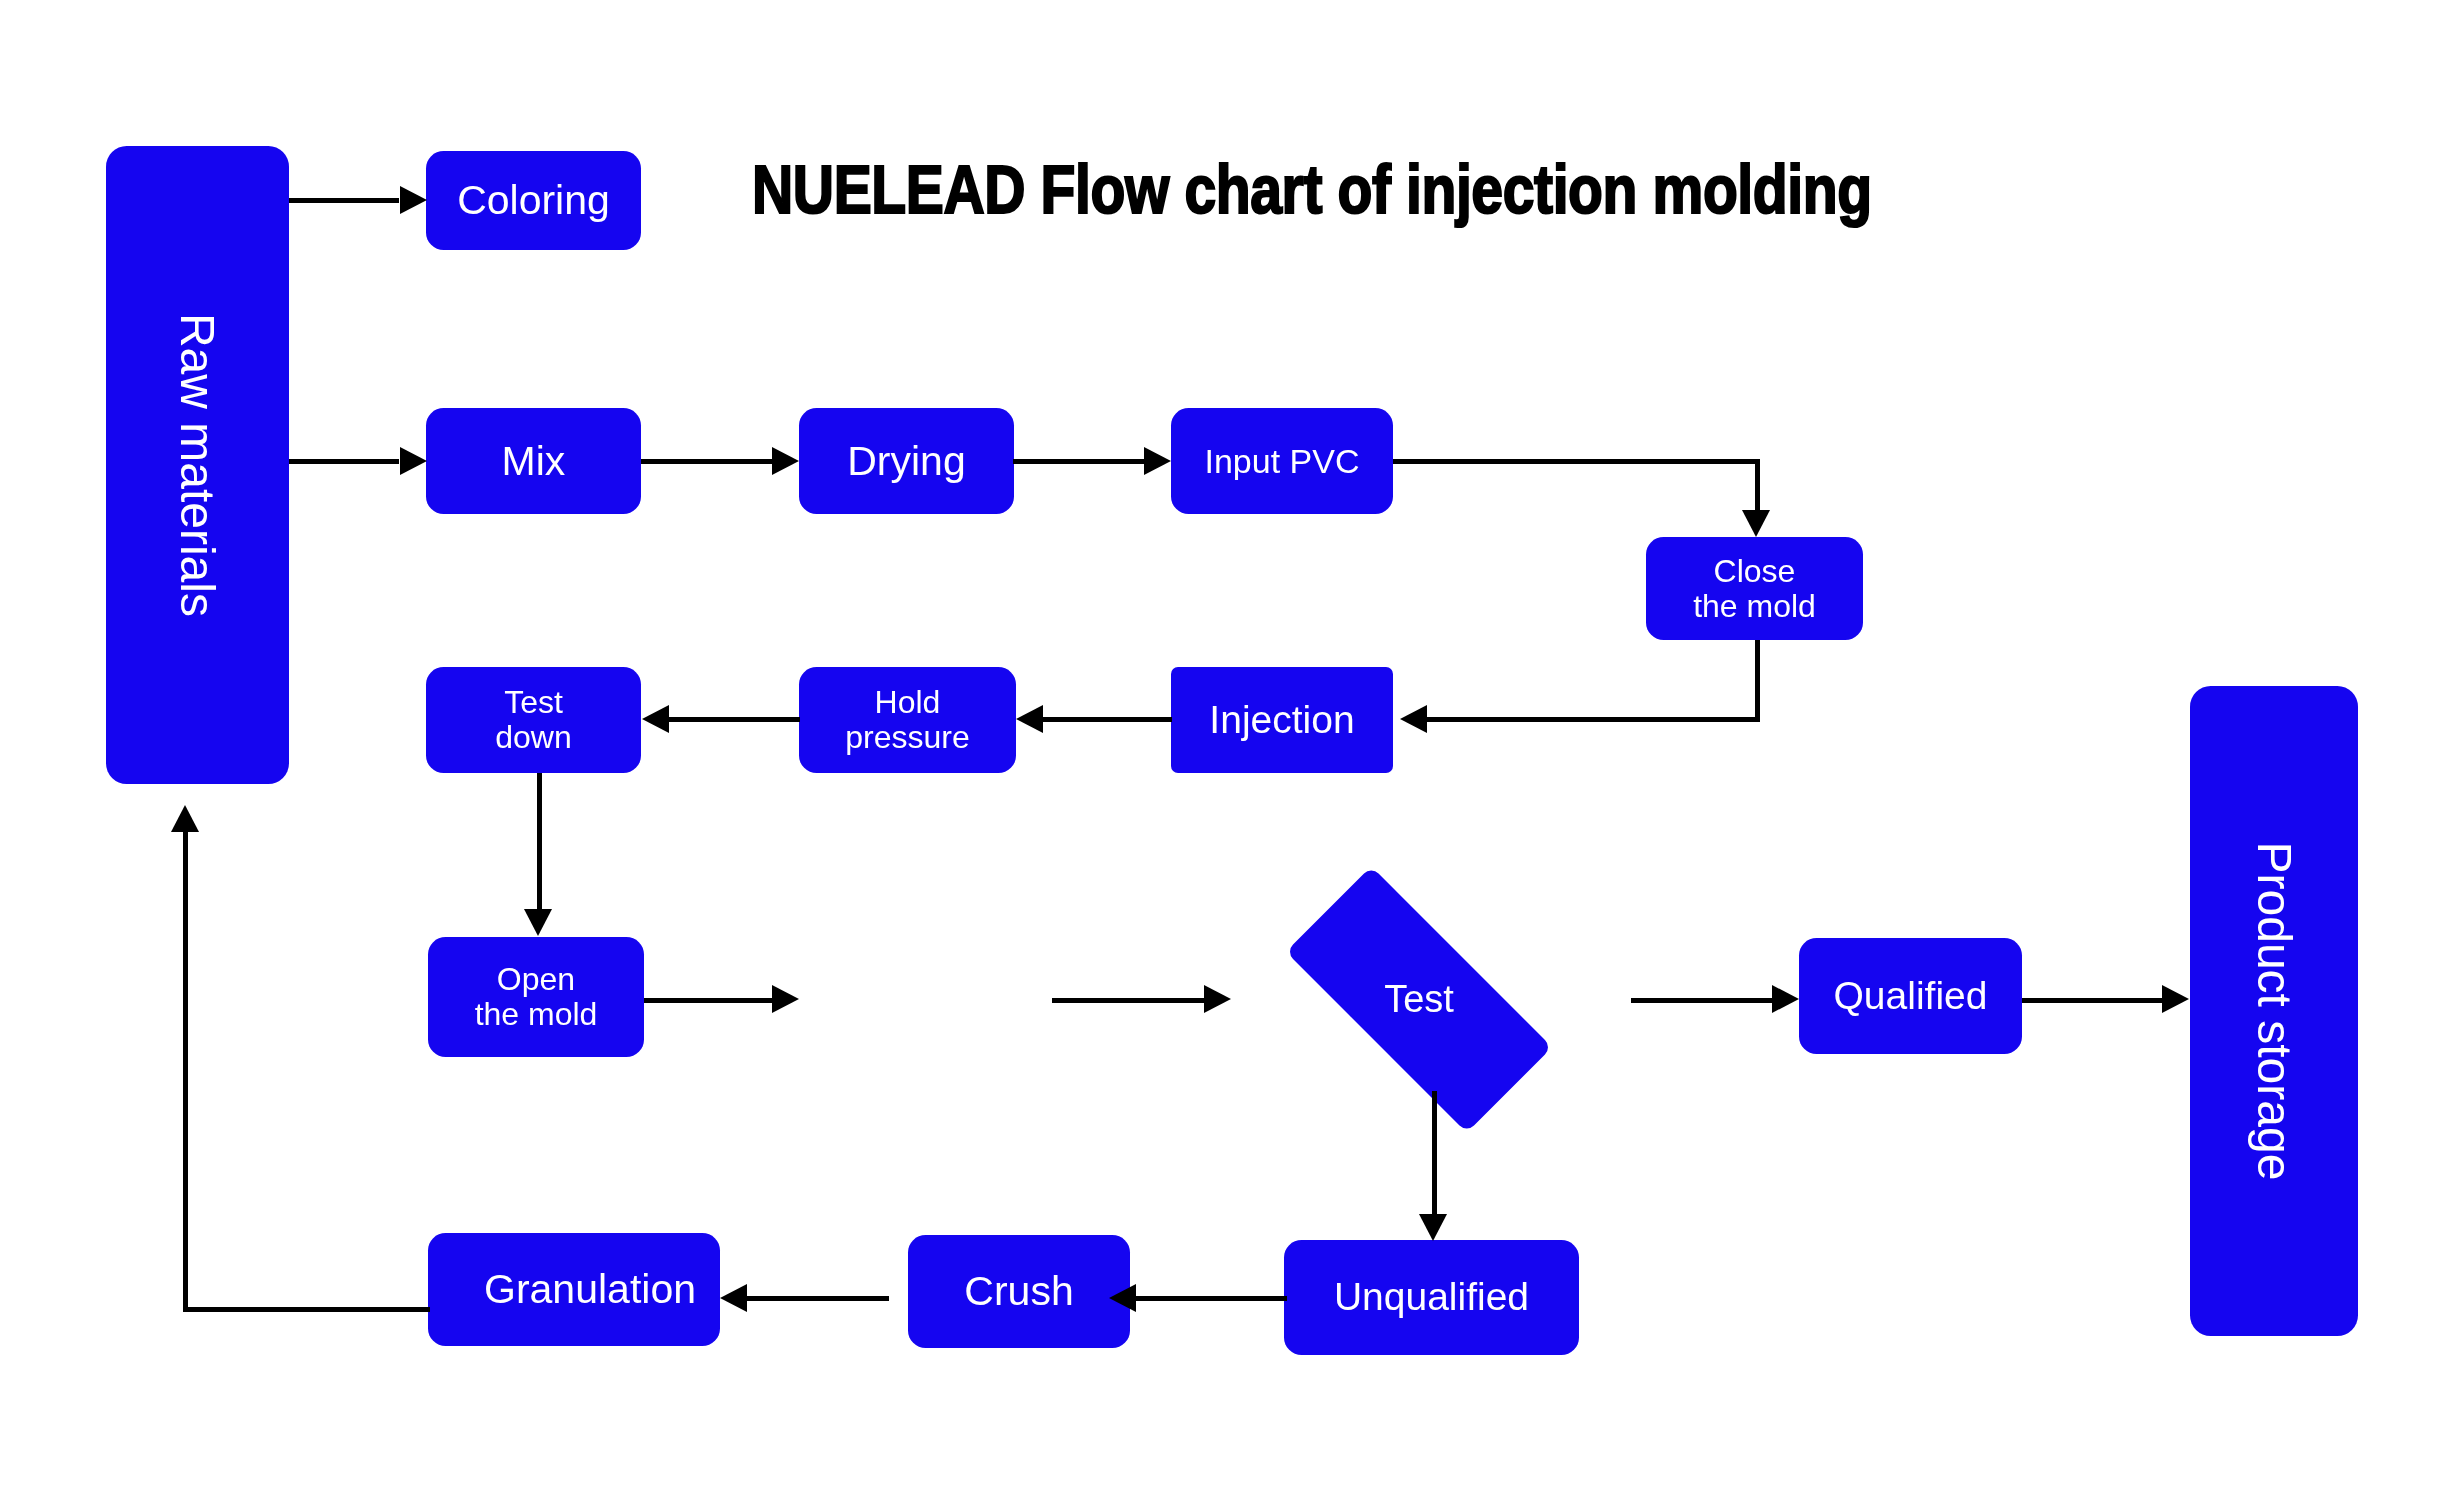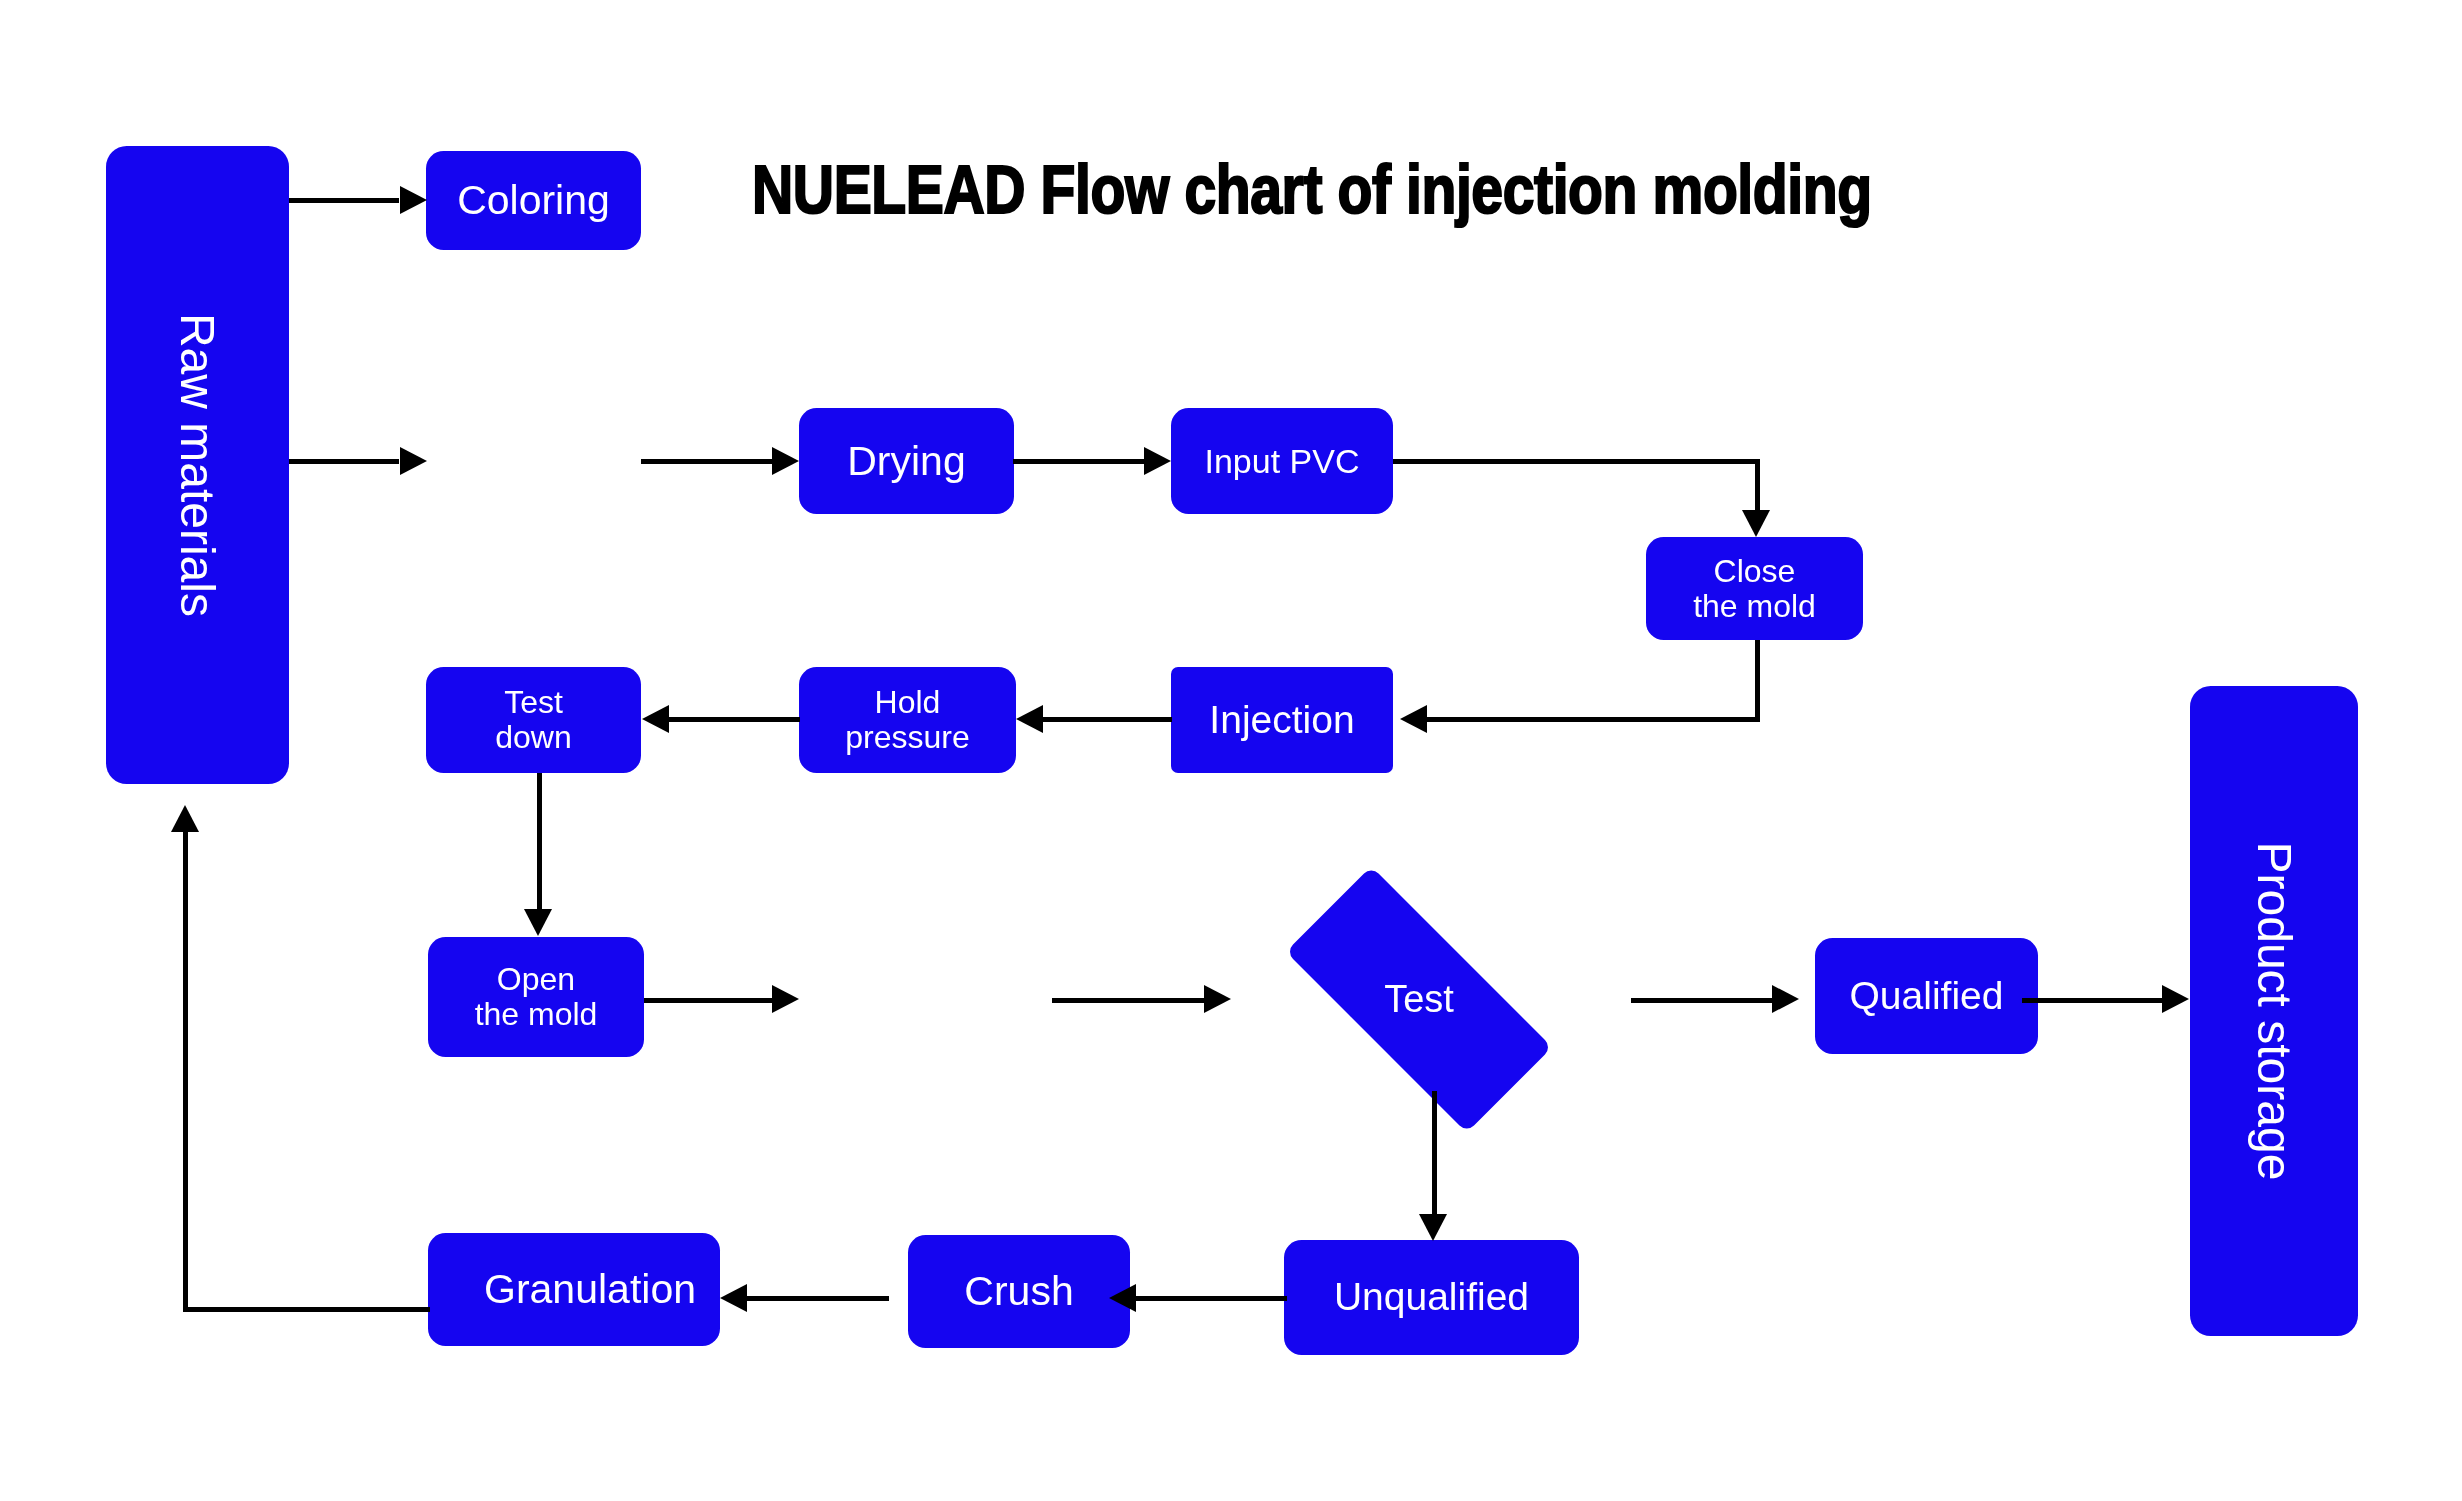--- a/index.html
+++ b/index.html
@@ -120,20 +120,23 @@
   <div id="title">NUELEAD Flow chart of injection molding</div>
 
   <div class="node tall" style="left:106px; top:146px; width:183px; height:638px; font-size:48px;">
     <span class="vlabel">Raw materials</span>
   </div>
 
   <div class="node" style="left:426px; top:151px; width:215px; height:99px; font-size:41px;">
     <span>Coloring</span>
   </div>
 
+  <div class="node" style="left:426px; top:408px; width:215px; height:106px; font-size:41px;">
+    <span>Mix</span>
+  </div>
 
   <div class="node" style="left:799px; top:408px; width:215px; height:106px; font-size:41px;">
     <span>Drying</span>
   </div>
 
   <div class="node" style="left:1171px; top:408px; width:222px; height:106px; font-size:34px;">
     <span>Input PVC</span>
   </div>
 
   <div class="node" style="left:1646px; top:537px; width:217px; height:103px; font-size:32px;">
@@ -159,21 +162,21 @@
     <span>Open
 the mold</span>
   </div>
 
 
   <div class="diamond" style="left:1238px; top:914px; width:362px; height:171px;">
     <div class="dshape"></div>
     <div class="dlabel">Test</div>
   </div>
 
-  <div class="node" style="left:1799px; top:938px; width:223px; height:116px; font-size:39px;margin-left:16px;">
+  <div class="node" style="left:1799px; top:938px; width:223px; height:116px; font-size:39px;">
     <span>Qualified</span>
   </div>
 
   <div class="node" style="left:1284px; top:1240px; width:295px; height:115px; font-size:39px;">
     <span>Unqualified</span>
   </div>
 
   <div class="node" style="left:908px; top:1235px; width:222px; height:113px; font-size:41px;">
     <span>Crush</span>
   </div>

